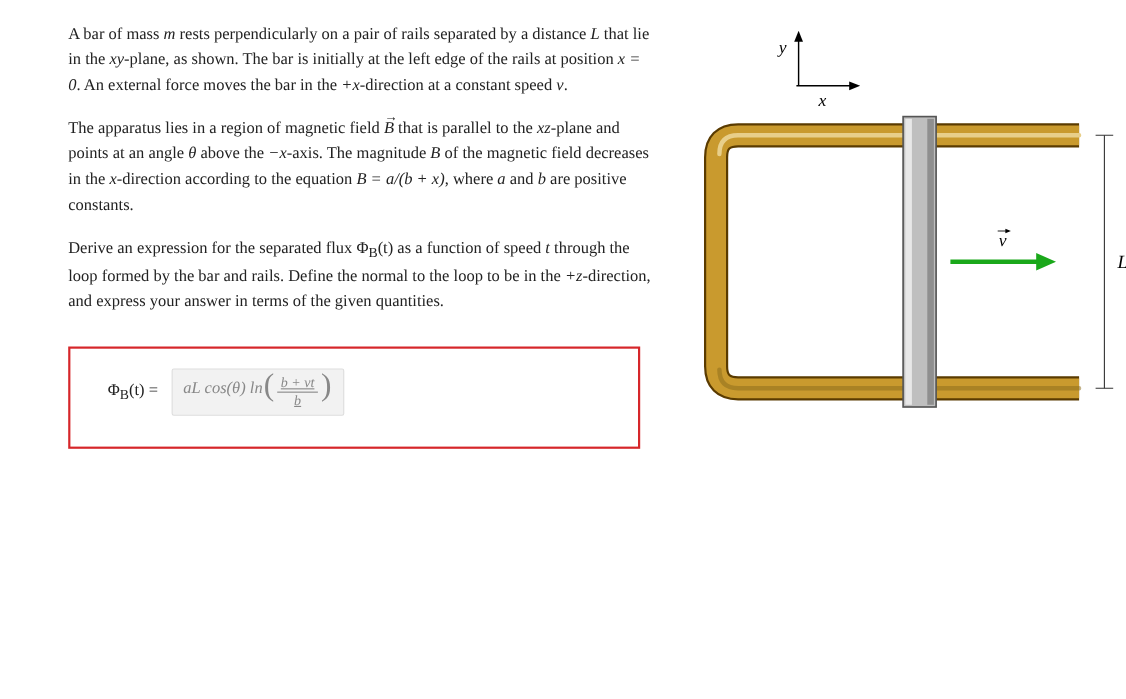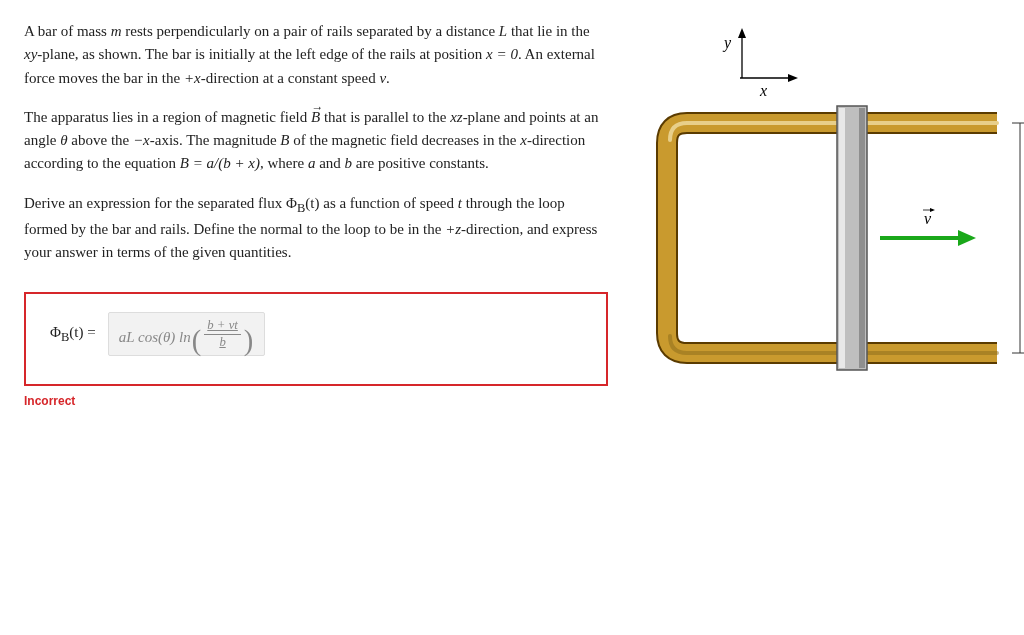--- a/index.html
+++ b/index.html
@@ -6,43 +6,43 @@
   body {
     font-family: Georgia, 'Times New Roman', serif;
     font-size: 15px;
     color: #222;
     background: #fff;
     padding: 20px 24px;
     width: 1024px;
     line-height: 1.55;
   }
   .content-row { display: flex; gap: 24px; align-items: flex-start; }
-  .text-col { flex: 0 0 530px; }
+  .text-col { flex: 0 0 530px; margin-left: 38px; }
   .fig-col { flex: 1; padding-top: 8px; }
   .para { margin-bottom: 16px; }
   .mi { font-style: italic; font-family: 'Times New Roman', serif; }
   .vec { position: relative; display: inline-block; }
   .vec::after {
     content: "→"; position: absolute; top: -0.75em; left: 0.05em;
     font-size: 0.8em; font-style: normal;
   }
   .answer-box {
     border: 2px solid #d6262a;
-    padding: 18px 18px 28px 24px;
+    padding: 18px 18px 28px 34px;
     margin-top: 28px;
-    width: 584px;
+    width: 520px;
   }
   .ans-row { display: flex; align-items: center; gap: 12px; }
   .ans-input {
     background: #f2f2f2;
     border: 1px solid #ddd;
     border-radius: 2px;
     padding: 6px 10px;
     display: inline-flex;
-    align-items: flex-end;
+    align-items: flex-start;
     font-family: 'Times New Roman', serif;
     font-size: 15px;
     color: #888;
   }
   .frac {
     display: inline-flex; flex-direction: column; align-items: center;
     vertical-align: middle; font-size: 0.85em; margin: 0 2px;
     line-height: 1.05;
     text-decoration: underline;
   }
@@ -85,21 +85,20 @@
           <span class="mi">aL cos(θ) ln</span>
           <span class="bigparen">(</span>
           <span class="frac">
             <span class="num mi">b + vt</span>
             <span class="den mi">b</span>
           </span>
           <span class="bigparen">)</span>
         </span>
       </div>
     </div>
-    <div class="incorrect">Incorrect</div>
 
   </div>
 
   <div class="fig-col">
     <svg width="420" height="370" viewBox="0 0 420 370">
 
       <g>
         <line x1="110" y1="50" x2="110" y2="4" stroke="#000" stroke-width="1.3"></line>
         <polygon points="110,0 106,10 114,10" fill="#000"></polygon>
         <line x1="108" y1="50" x2="162" y2="50" stroke="#000" stroke-width="1.3"></line>

